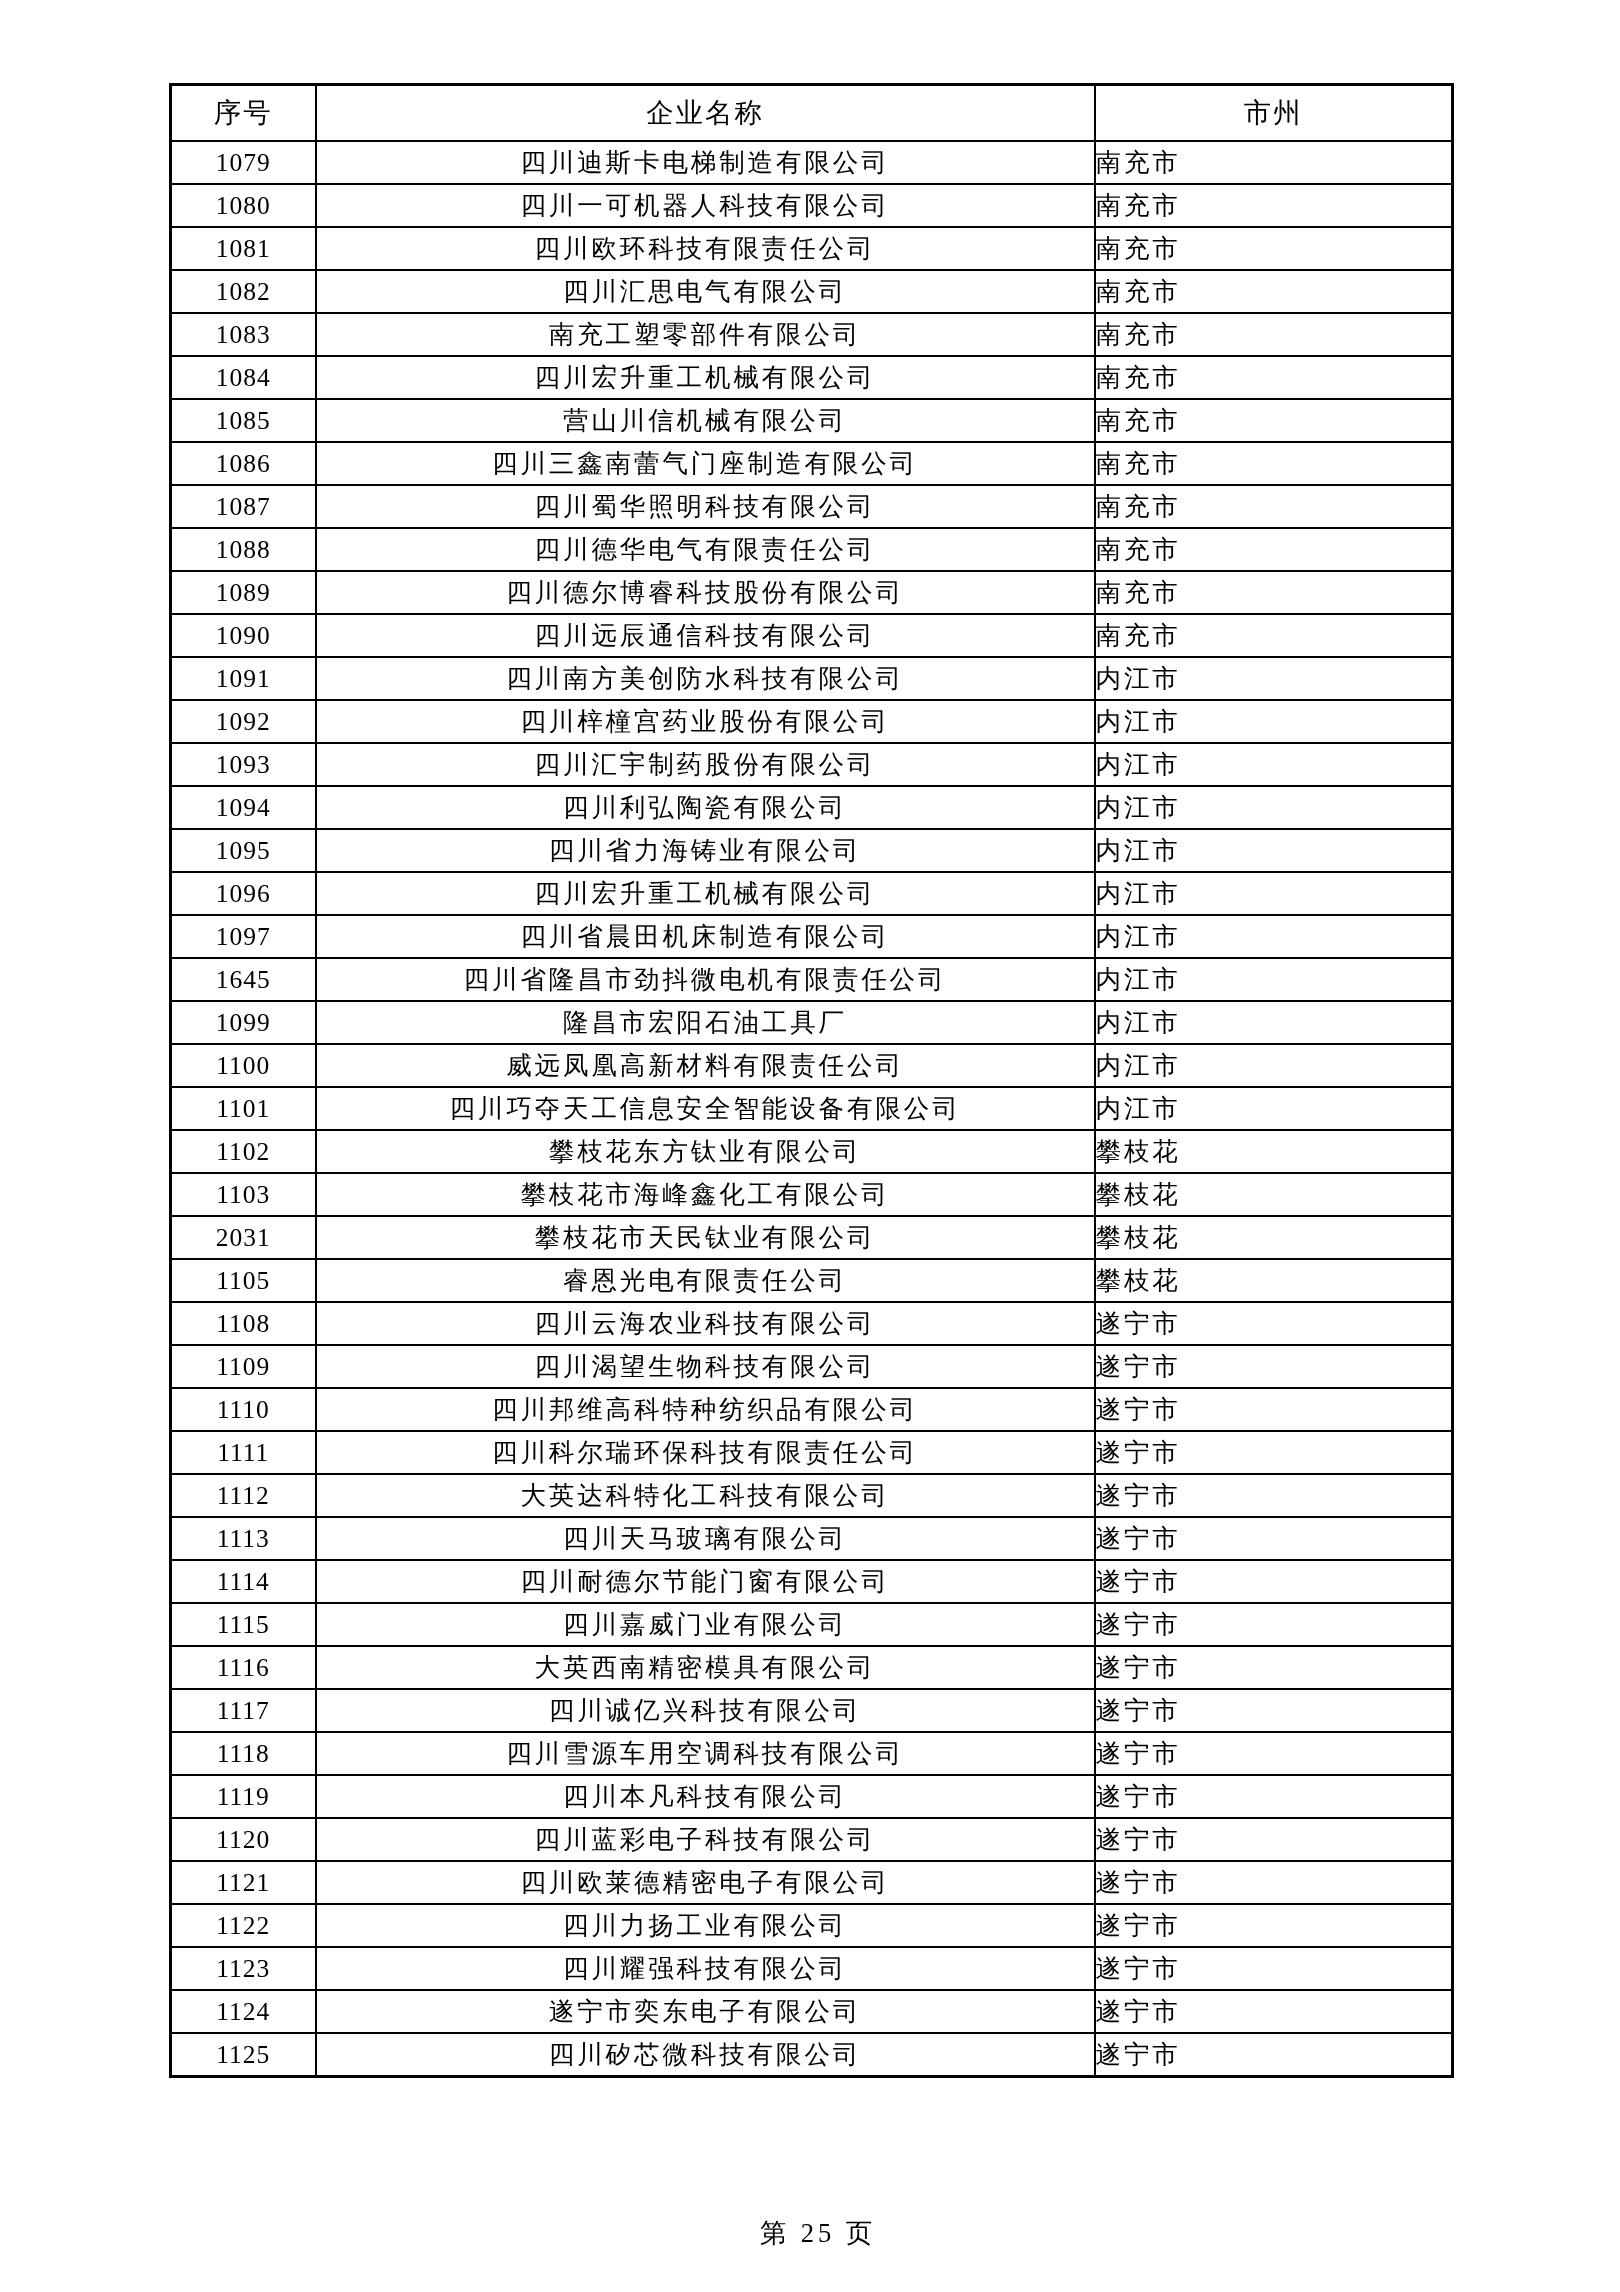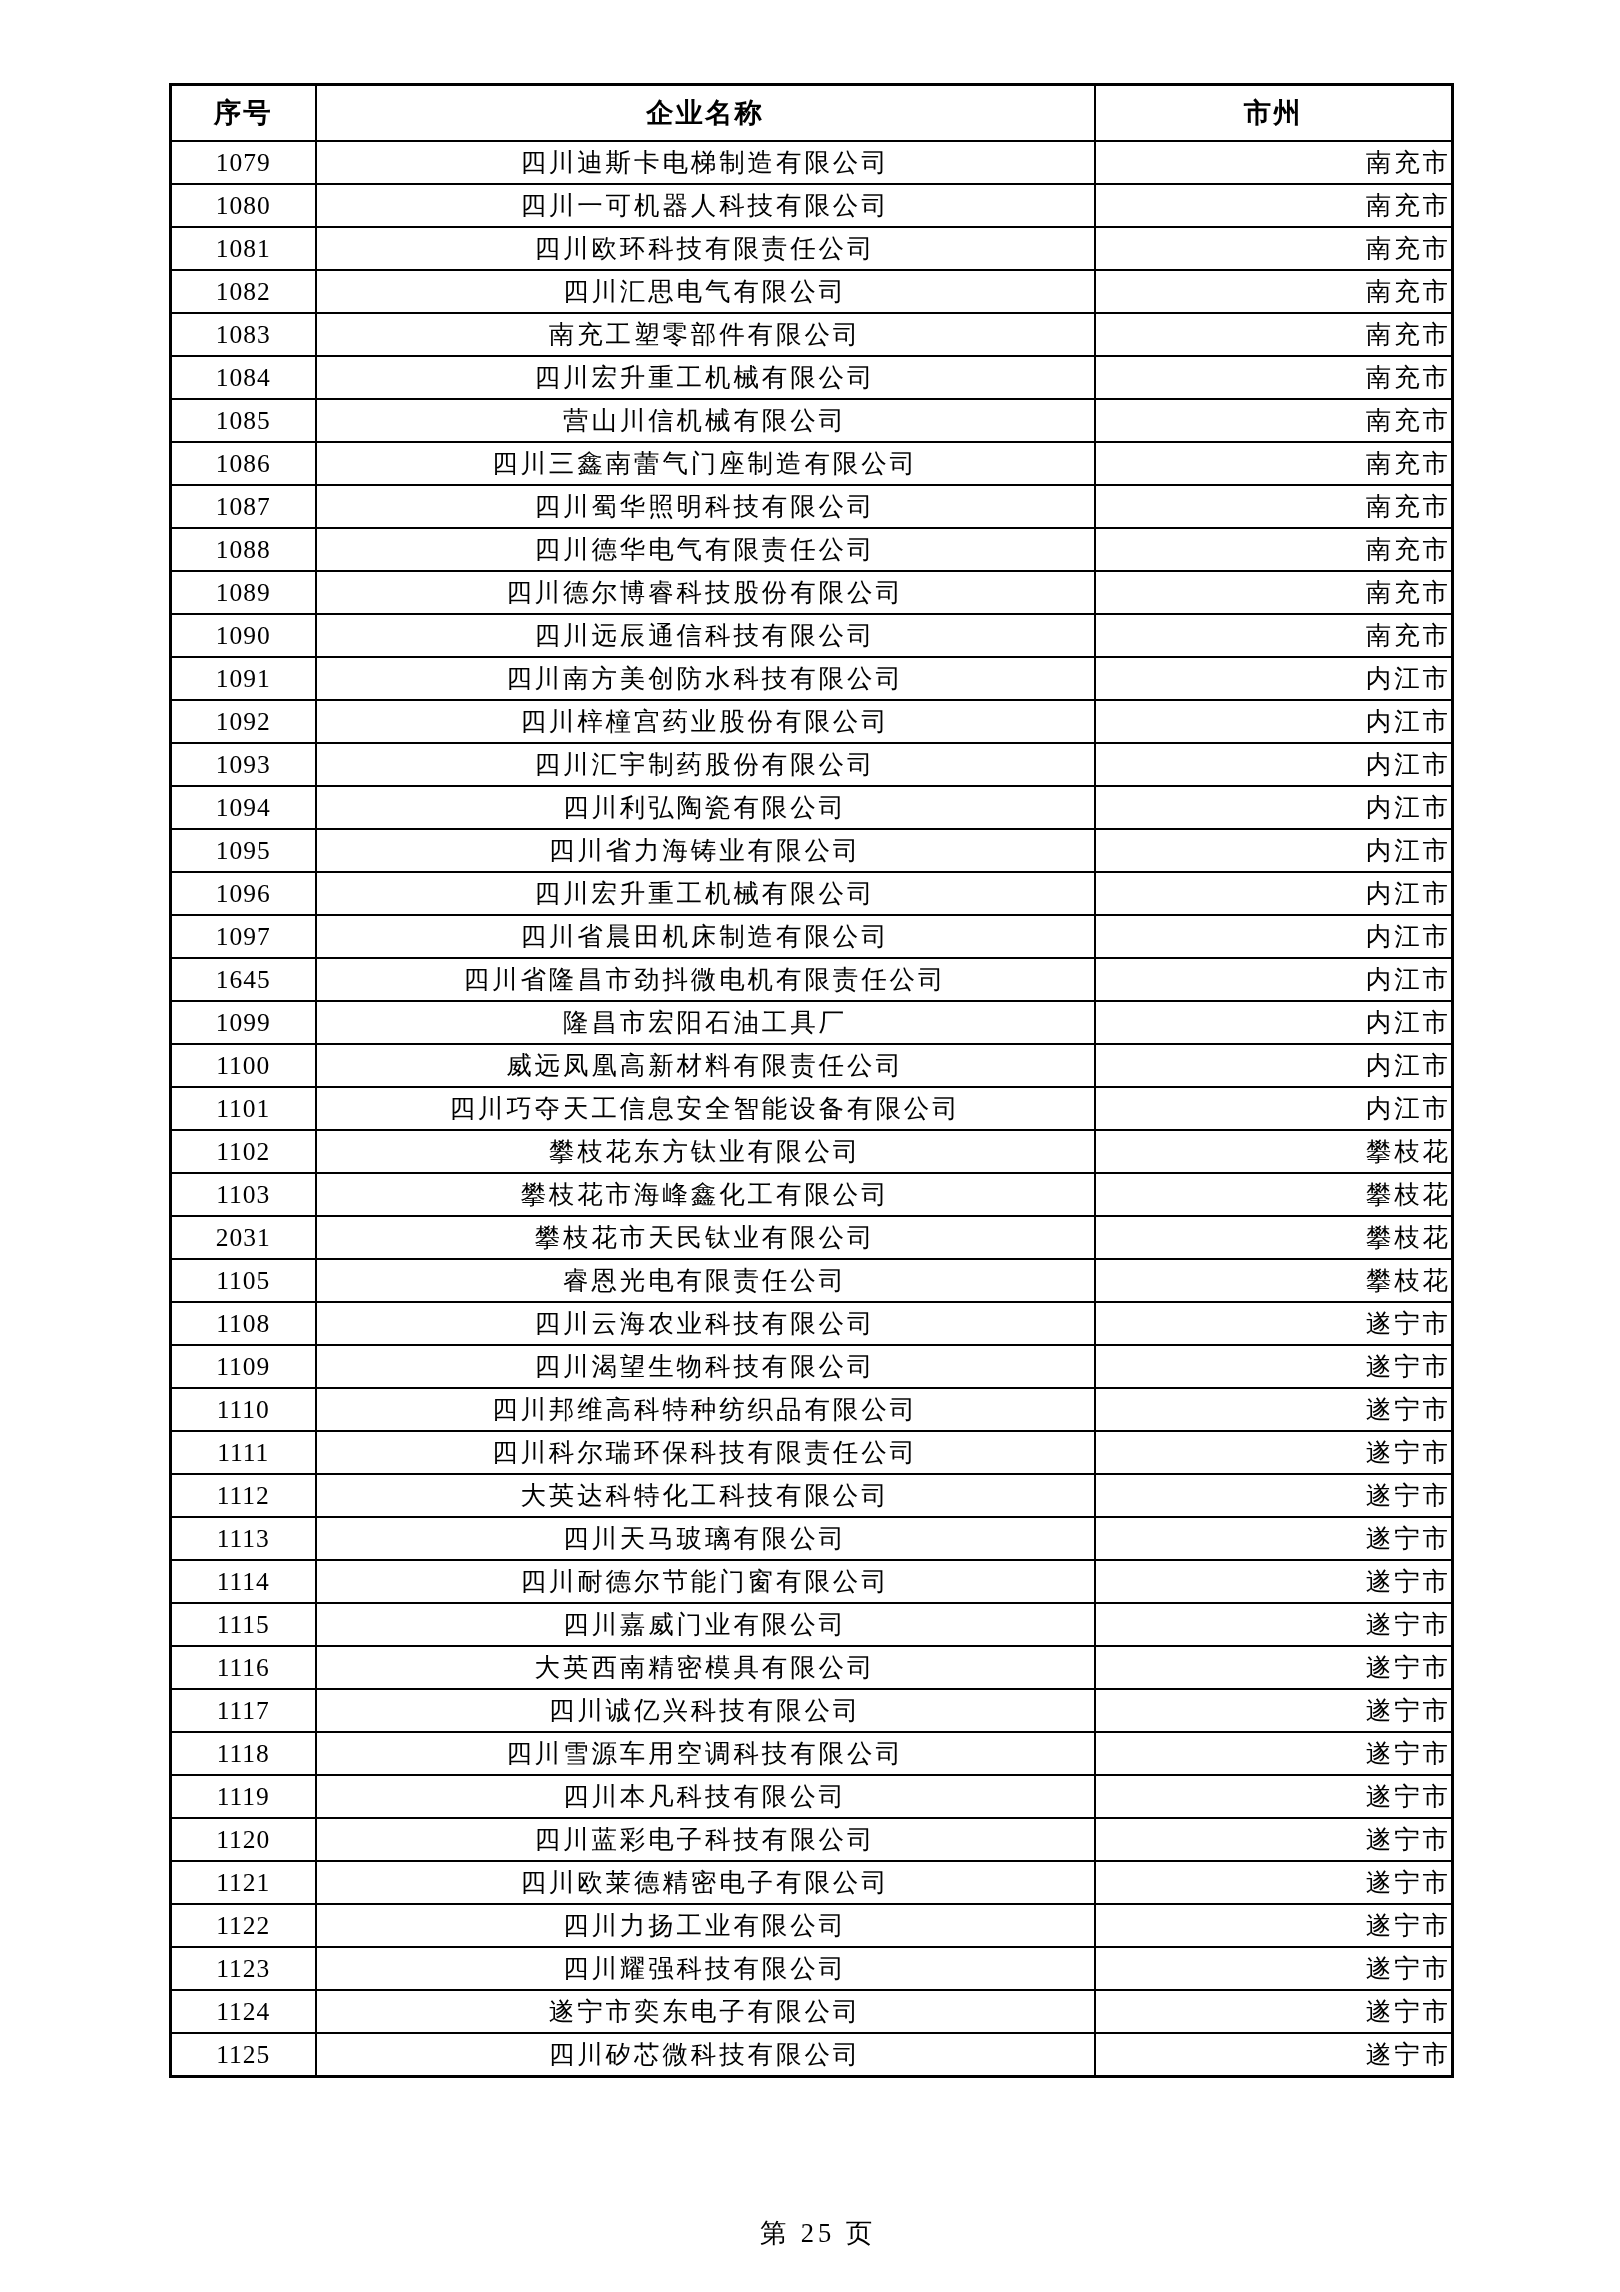--- a/index.html
+++ b/index.html
@@ -28,40 +28,40 @@
   table.company-table td {
     border: 2.9px solid #000;
     padding: 0;
     overflow: hidden;
     white-space: nowrap;
     vertical-align: middle;
   }
   thead th {
     height: 54px;
     font-size: 27.4px;
-    font-weight: bold;
+    font-weight: normal;
     text-align: center;
     letter-spacing: 2px;
     margin-left: 36px;
   }
   tbody td {
     height: 41px;
     font-size: 25.5px;
     letter-spacing: 2.9px;
   }
   td.cell-no {
     text-align: center;
     letter-spacing: 1px;
   }
   td.cell-company {
     text-align: center;
     padding-left: 10.8px;
   }
   td.cell-city {
-    text-align: right;
+    text-align: left;
   }
   tr.highlighted {
     outline: 3.9px solid var(--highlight-color, #e0241b);
     outline-offset: -2px;
   }
   .footer {
     position: absolute;
     left: 8px;
     top: 2215px;
     width: 100%;

